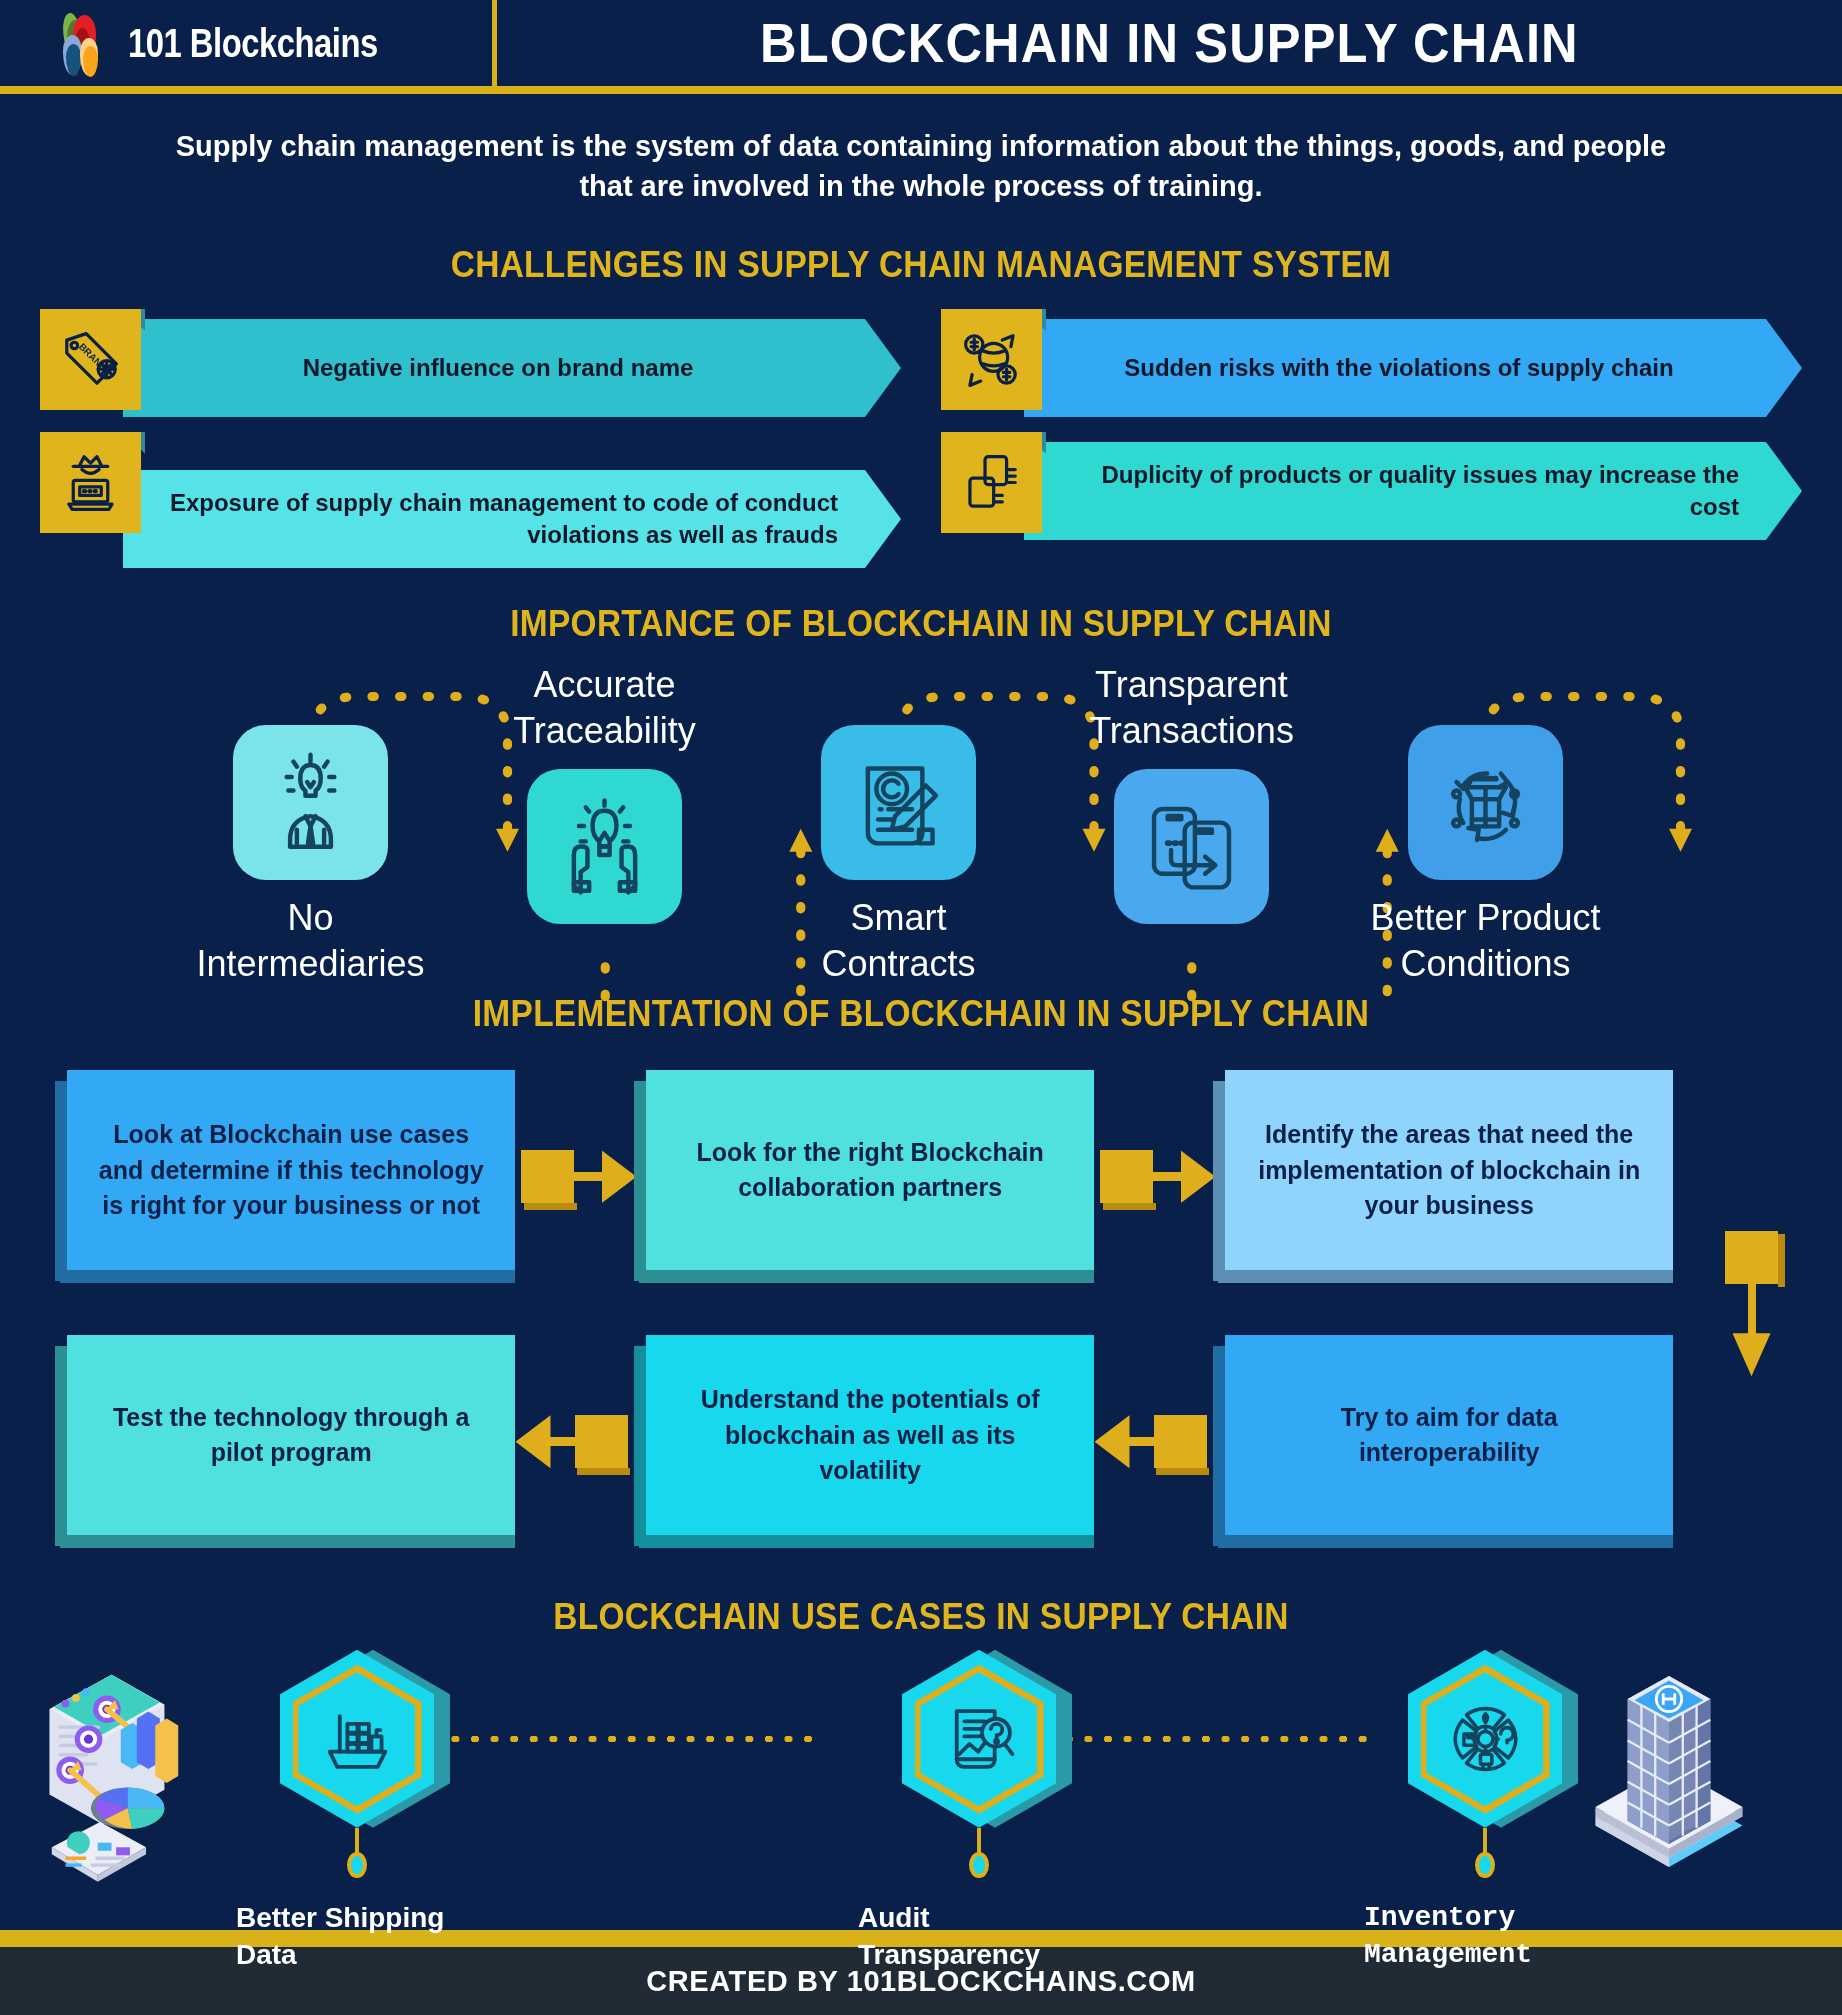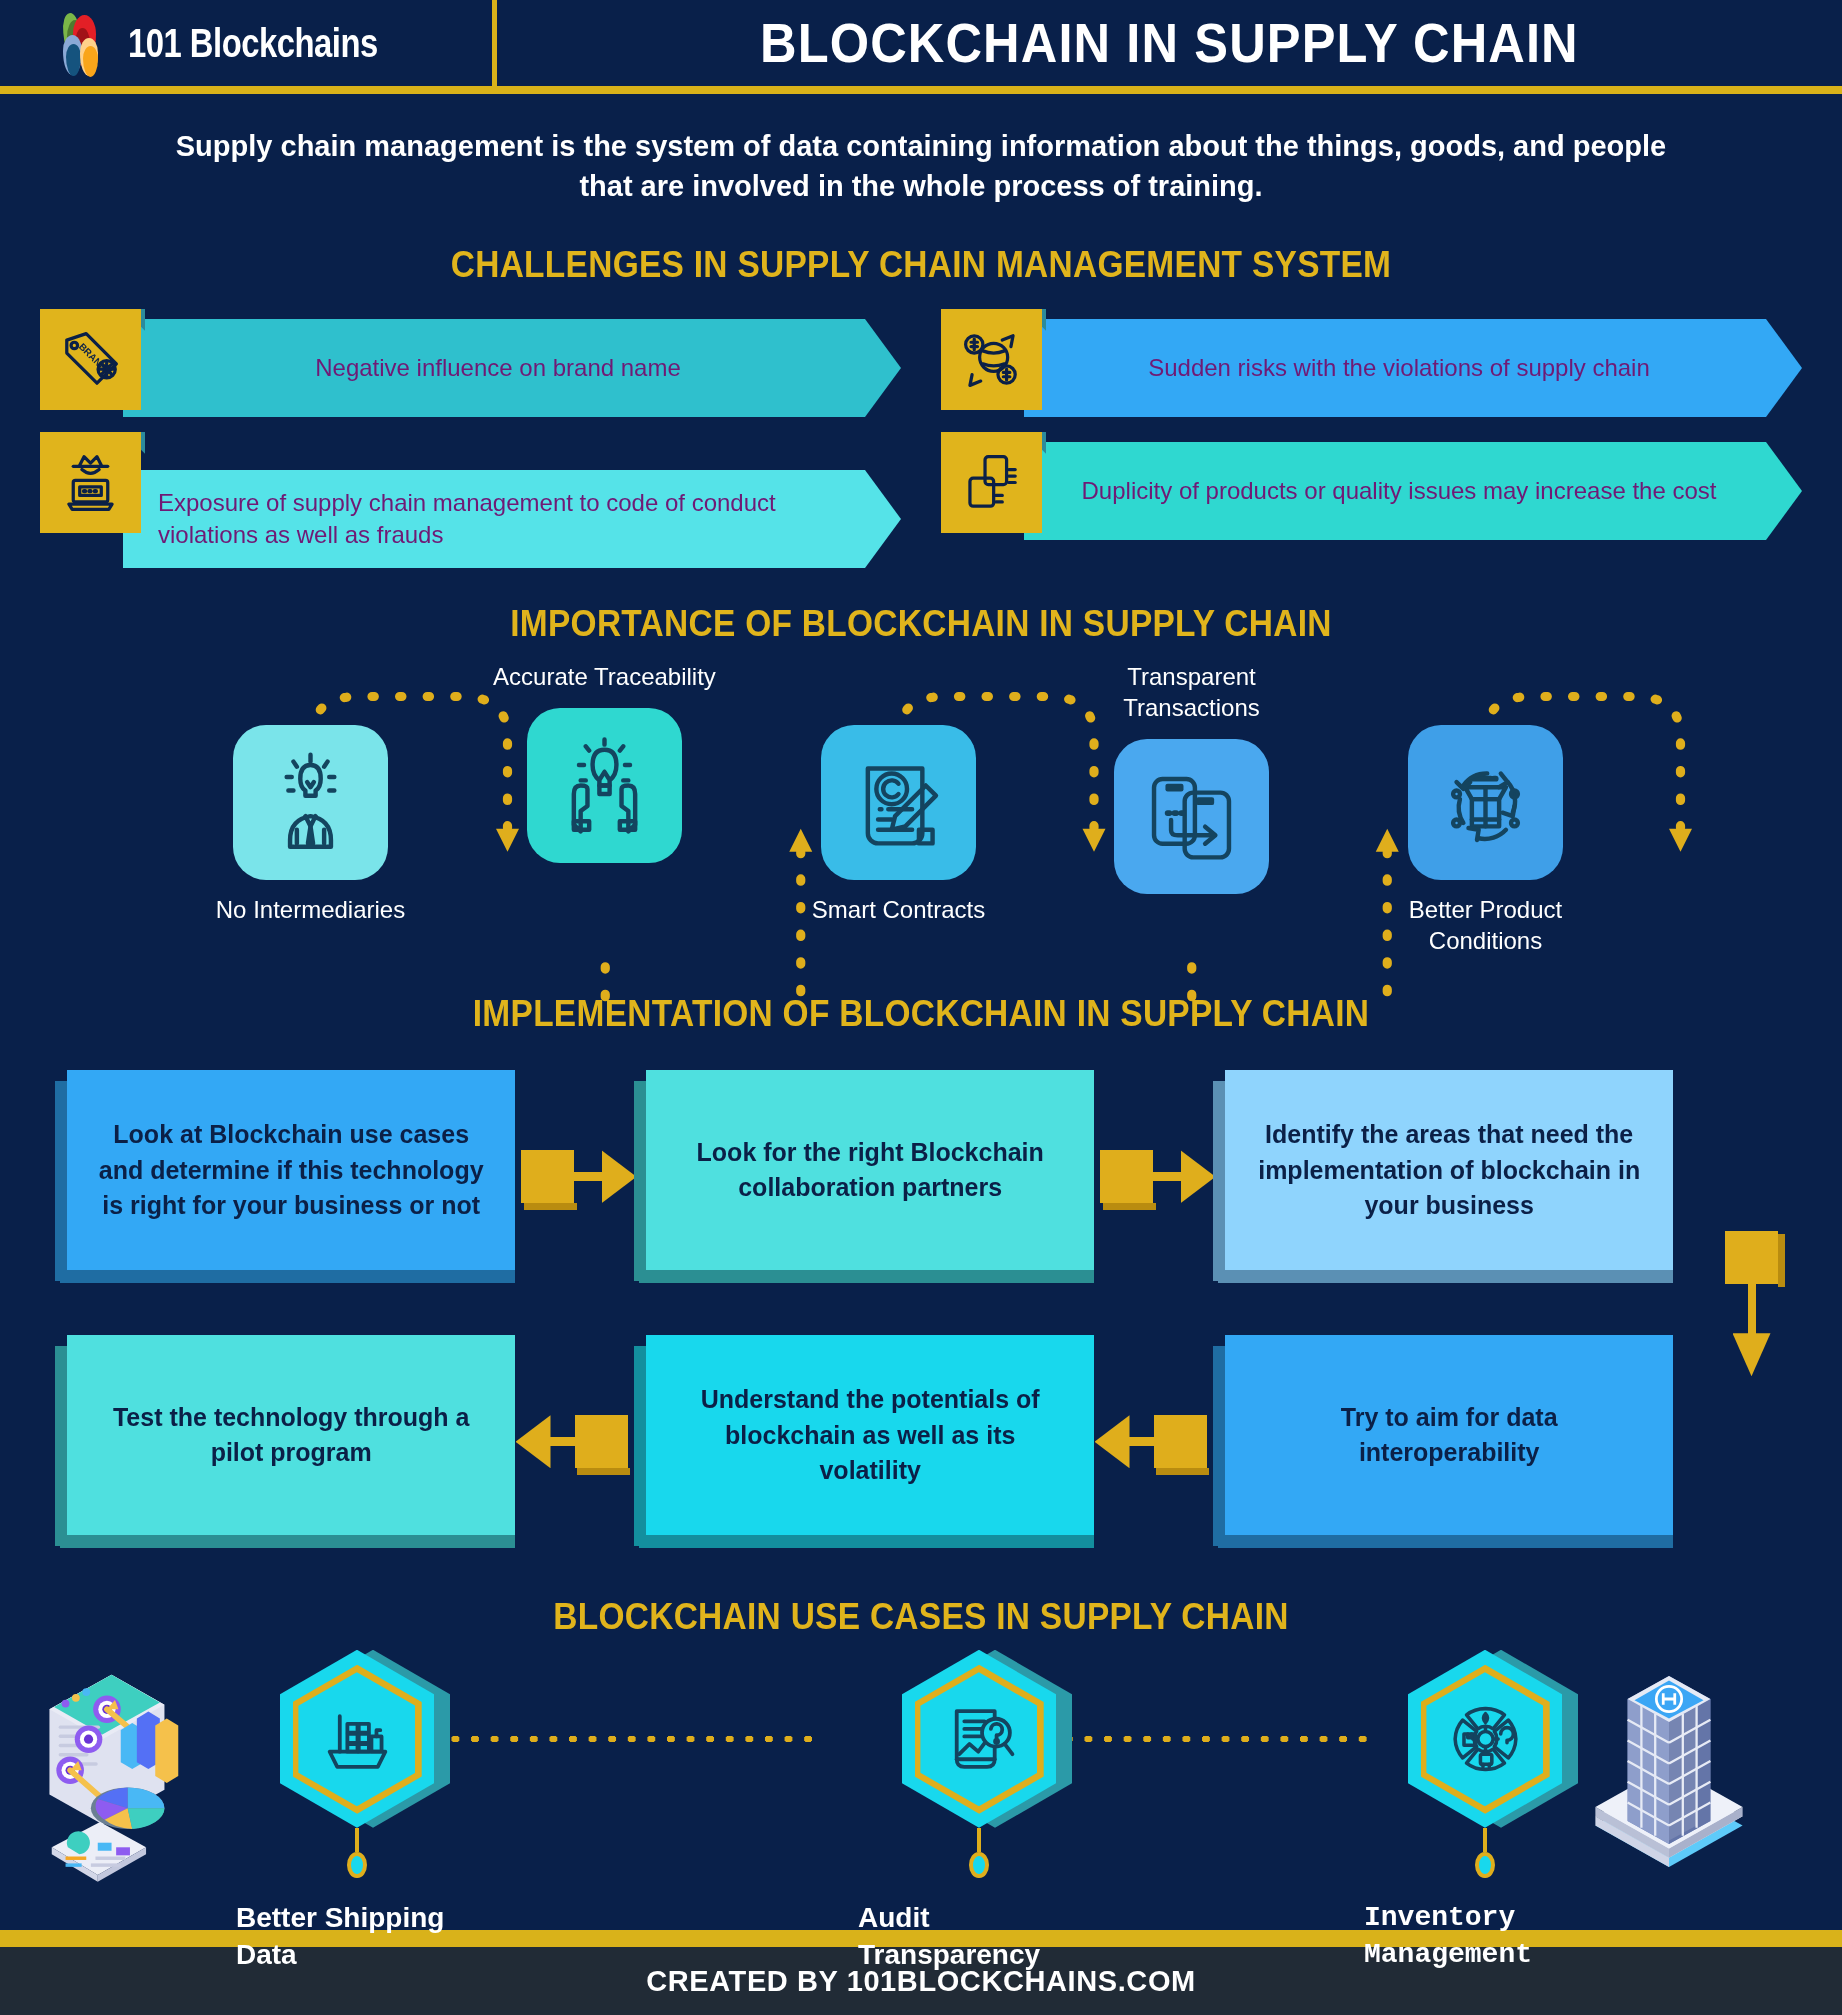--- a/index.html
+++ b/index.html
@@ -39,28 +39,28 @@
 
   
   .challenges { width:1762px; margin:0 auto; display:flex; gap:40px; }
   .chal-col { flex:1; display:flex; flex-direction:column; gap:25px; }
   .chal-row { position:relative; height:98px; }
   .chal-icon { position:absolute; left:0; top:-10.4px; width:101px; height:101px; background:#e0b41c; z-index:3; display:flex; align-items:center; justify-content:center; }
   .chal-icon svg { width:69px; height:69px; }
   .chal-notch { position:absolute; left:83px; top:-10.4px; width:22px; height:22px; background:#2c8b9c; z-index:2; clip-path:polygon(0 0,100% 0,100% 100%); }
   .chal-bar { position:absolute; left:83px; top:0; right:0; height:98px; display:flex; align-items:center; justify-content:center;
               padding:0 63px 0 35px; clip-path:polygon(0 0, calc(100% - 36px) 0, 100% 50%, calc(100% - 36px) 100%, 0 100%); }
-  .chal-bar span { color:#701a75; font-size:24px; font-weight:normal; text-align:left; line-height:1.34; }
+  .chal-bar span { color:#0f172a; font-size:24px; font-weight:bold; text-align:right; line-height:1.34; }
 
   
   .importance { width:1727px; margin:0 auto; position:relative; height:345px; }
   .imp-item { position:absolute; width:242px; text-align:center; }
   .imp-tile { width:155px; height:155px; border-radius:33px; margin:0 auto; display:flex; align-items:center; justify-content:center; }
   .imp-tile svg { width:109px; height:109px; }
-  .imp-label { font-size:24px; line-height:1.28; }
+  .imp-label { font-size:36px; line-height:1.28; }
   .imp-label.above { margin-bottom:15px; }
   .imp-label.below { margin-top:15px; }
   .dots { position:absolute; pointer-events:none; }
 
   
   .impl { width:1733px; margin:0 auto; position:relative; }
   .impl-row { display:flex; align-items:flex-start;text-decoration:underline; }
   .box3d { position:relative; width:461px; height:213px; }
   .box3d .face { position:absolute; left:12.7px; top:0; width:448px; height:200px; display:flex; align-items:center; justify-content:center; padding:0 30px; }
   .box3d .side { position:absolute; left:0; top:10.4px; width:14px; height:200px; }

